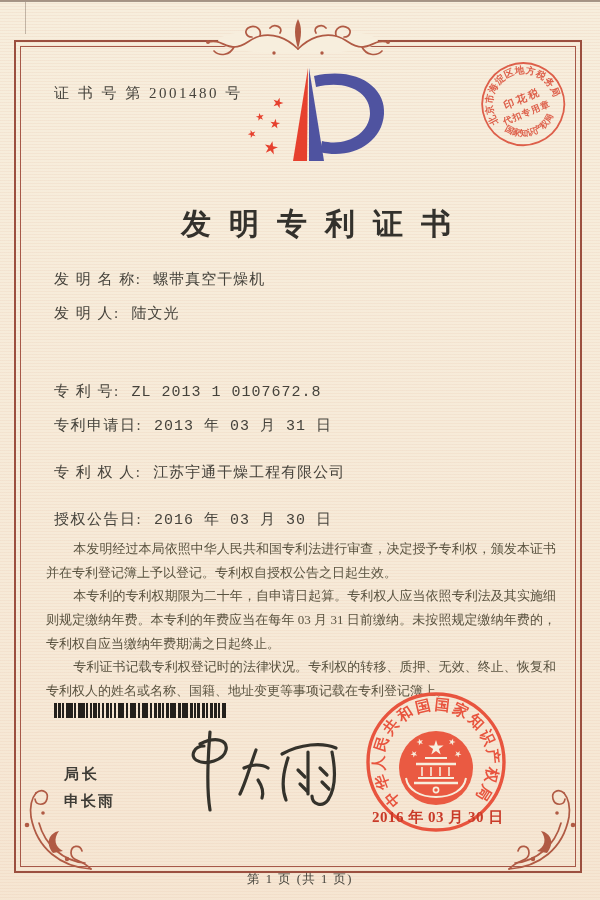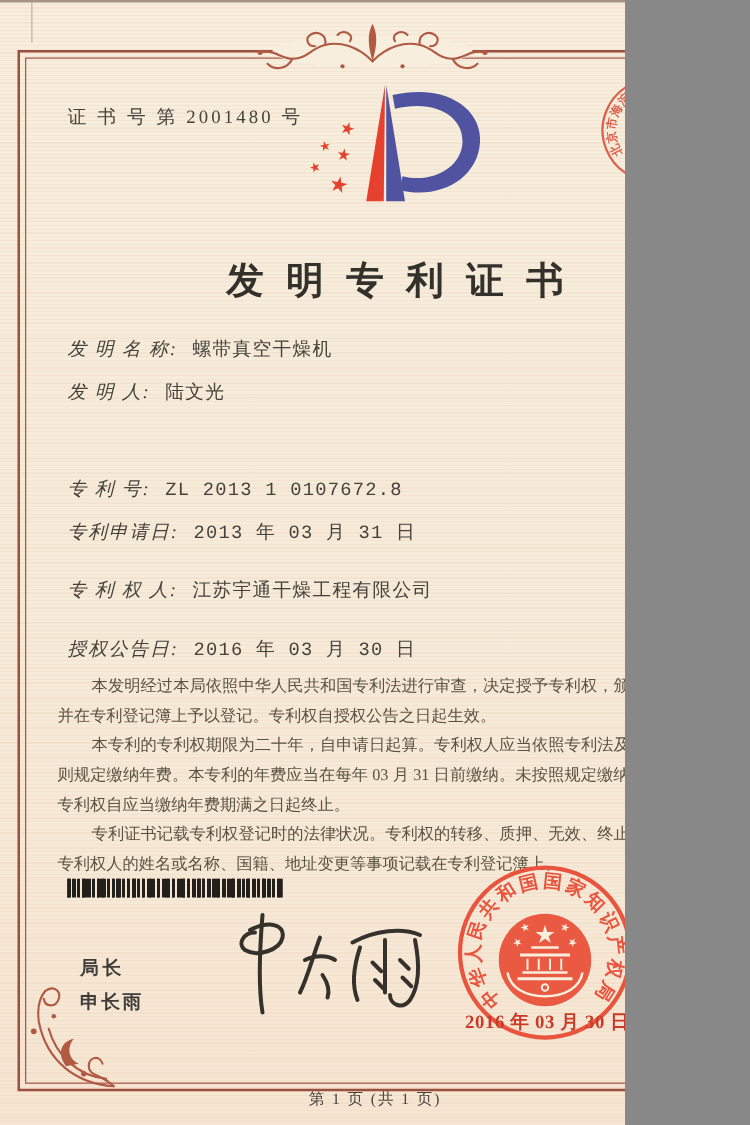--- a/index.html
+++ b/index.html
@@ -1,17 +1,17 @@
 <!DOCTYPE html>
 <html><head>
 <meta charset="utf-8">
 <style>
   html,body{margin:0;padding:0;background:#888;}
   .page{
-    position:relative;width:500px;height:900px;overflow:hidden;
+    position:relative;width:600px;height:900px;overflow:hidden;
     background:#f7eedd;
     font-family:"Liberation Serif","DejaVu Serif",serif;
   }
   .page::before{
     content:"";position:absolute;inset:0;z-index:0;pointer-events:none;
     background:
       linear-gradient(180deg, rgba(250,246,238,0) 0%, rgba(242,208,182,.16) 75%, rgba(240,200,172,.22) 100%),
       repeating-linear-gradient(180deg, rgba(213,148,118,.10) 0 1px, rgba(0,0,0,0) 1px 3px);
   }
   .page > *{position:absolute;z-index:1;}
@@ -23,21 +23,21 @@
   .corner-fl{top:783px;}
   .corner-left{left:15px;}
   .corner-right{left:505px;transform:scaleX(-1);}
   .cert-no{left:54px;top:84px;font-size:15px;letter-spacing:2.5px;color:#45423b;}
   .logo{left:238px;top:60px;}
   .tax-seal{left:466px;top:46px;transform:rotate(-22deg);}
   .title{left:0;top:188px;width:600px;margin:16px;text-align:center;
     font-size:30px;font-weight:600;letter-spacing:18px;text-indent:18px;color:#33312c;}
   .field{left:54px;width:500px;font-size:15px;color:#45423b;white-space:nowrap;}
   .f0{top:270px}.f1{top:304px}.f2{top:382px}.f3{top:416px}.f4{top:463px}.f5{top:510px}
-  .flabel{letter-spacing:1.5px;margin-right:8px;font-style:italic;}
+  .flabel{letter-spacing:1.5px;margin-right:8px;}
   .fvalue{letter-spacing:1px;font-family:Liberation Mono, monospace;}
   .body-text{left:46px;top:537px;width:510px;font-size:13px;line-height:1.82;
     color:#59523f;text-align:justify;}
   .body-text p{margin:0;text-indent:2.1em;}
   .barcode{left:54px;top:703px;width:172px;height:15px;
     background-image:
       repeating-linear-gradient(90deg,#23201c 0 2px,rgba(0,0,0,0) 2px 4px),
       repeating-linear-gradient(90deg,#23201c 0 1px,rgba(0,0,0,0) 1px 6px),
       repeating-linear-gradient(90deg,#23201c 0 3px,rgba(0,0,0,0) 3px 13px);}
   .signoff-title{left:64px;top:765px;font-family:"Liberation Sans","DejaVu Sans",sans-serif;

